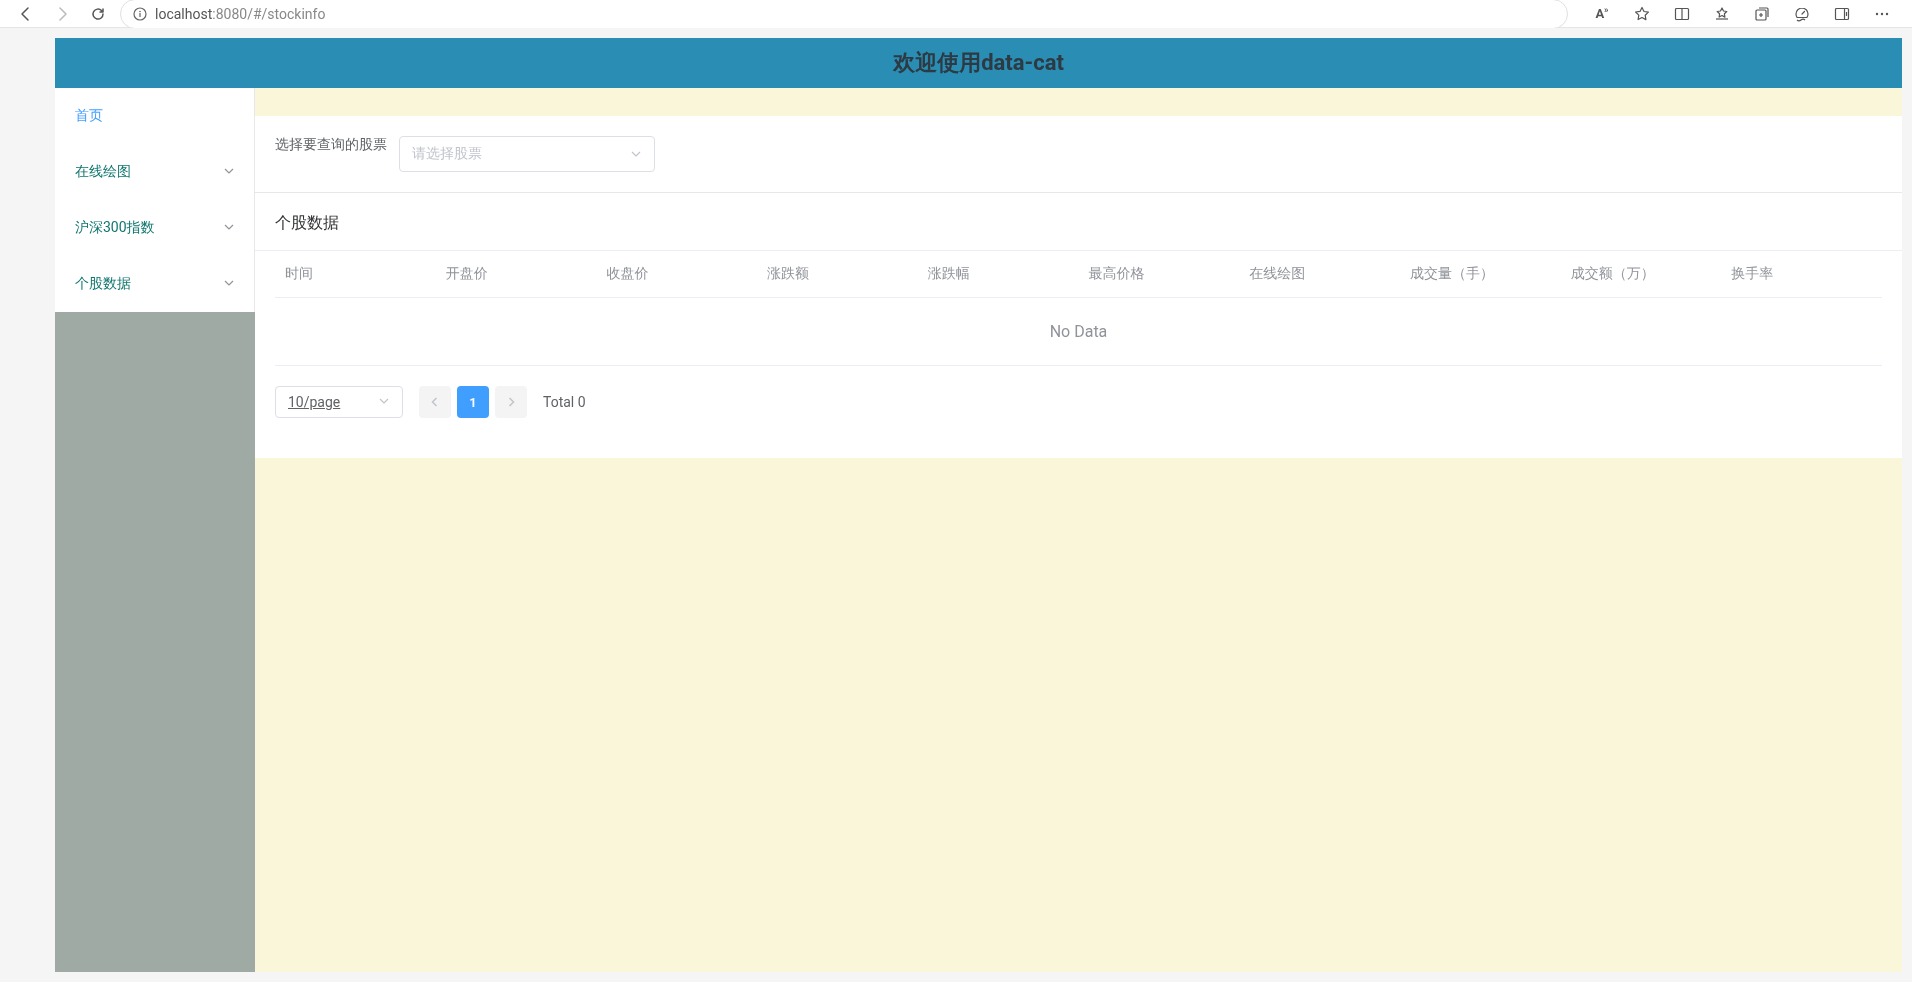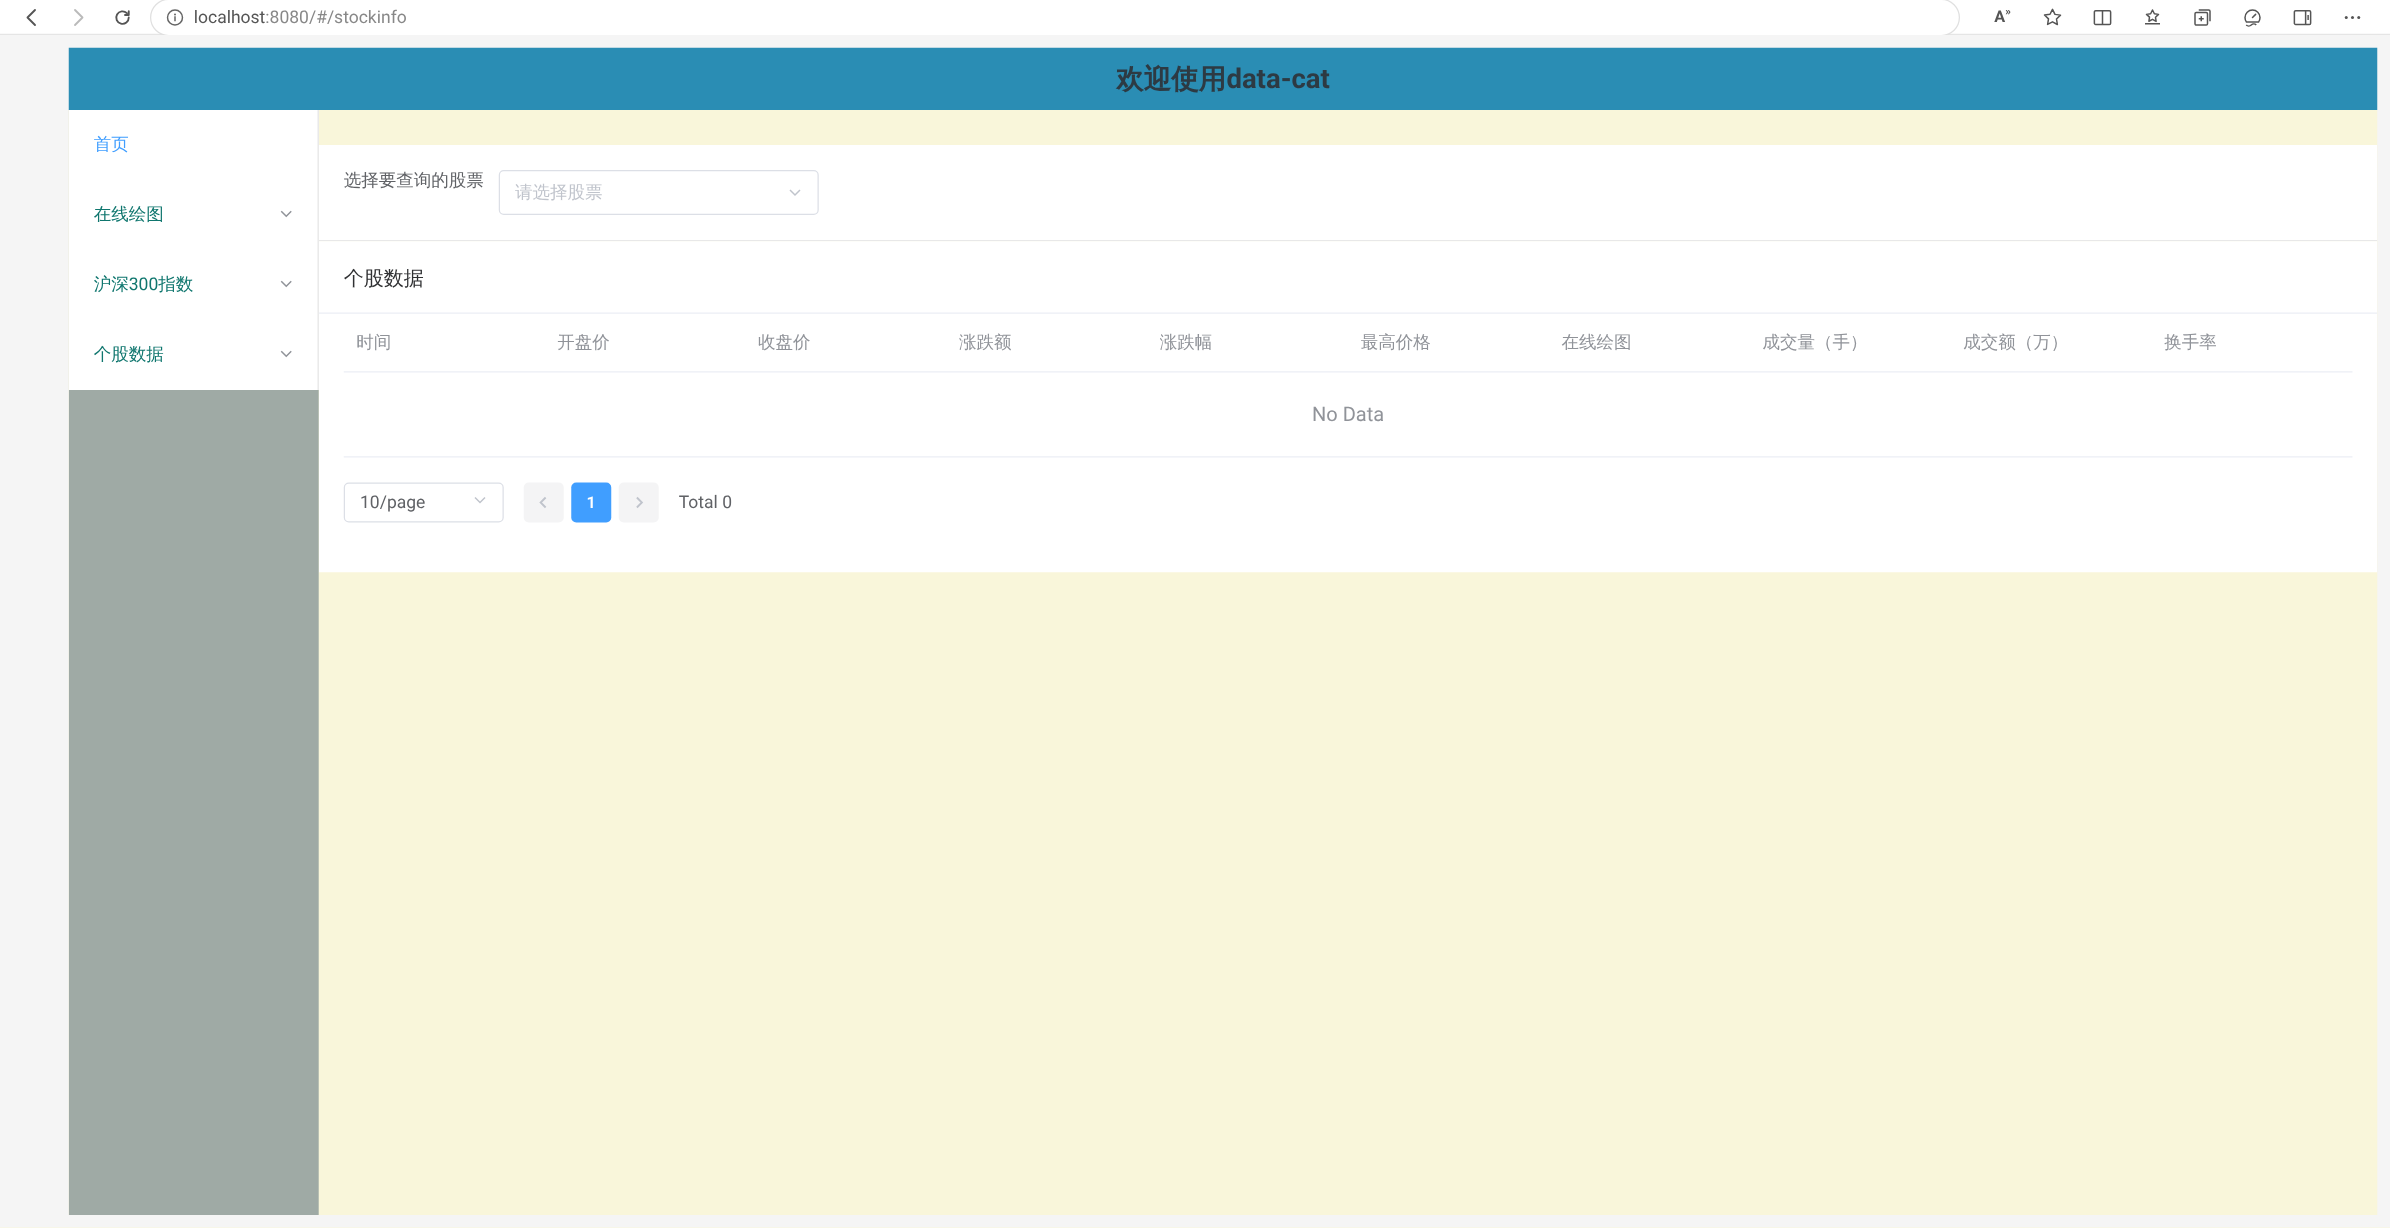--- a/index.html
+++ b/index.html
@@ -206,20 +206,21 @@
       border: 1px solid #dcdfe6;
       border-radius: 4px;
       display: flex;
       align-items: center;
       justify-content: space-between;
       padding: 0 12px;
       font-size: 14px;
       color: #606266;
       cursor: pointer;
       background: #fff;
+      text-decoration: underline;
     }
     .pager {
       display: flex;
       gap: 6px;
       align-items: center;
     }
     .pager-btn {
       width: 32px;
       height: 32px;
       display: flex;

